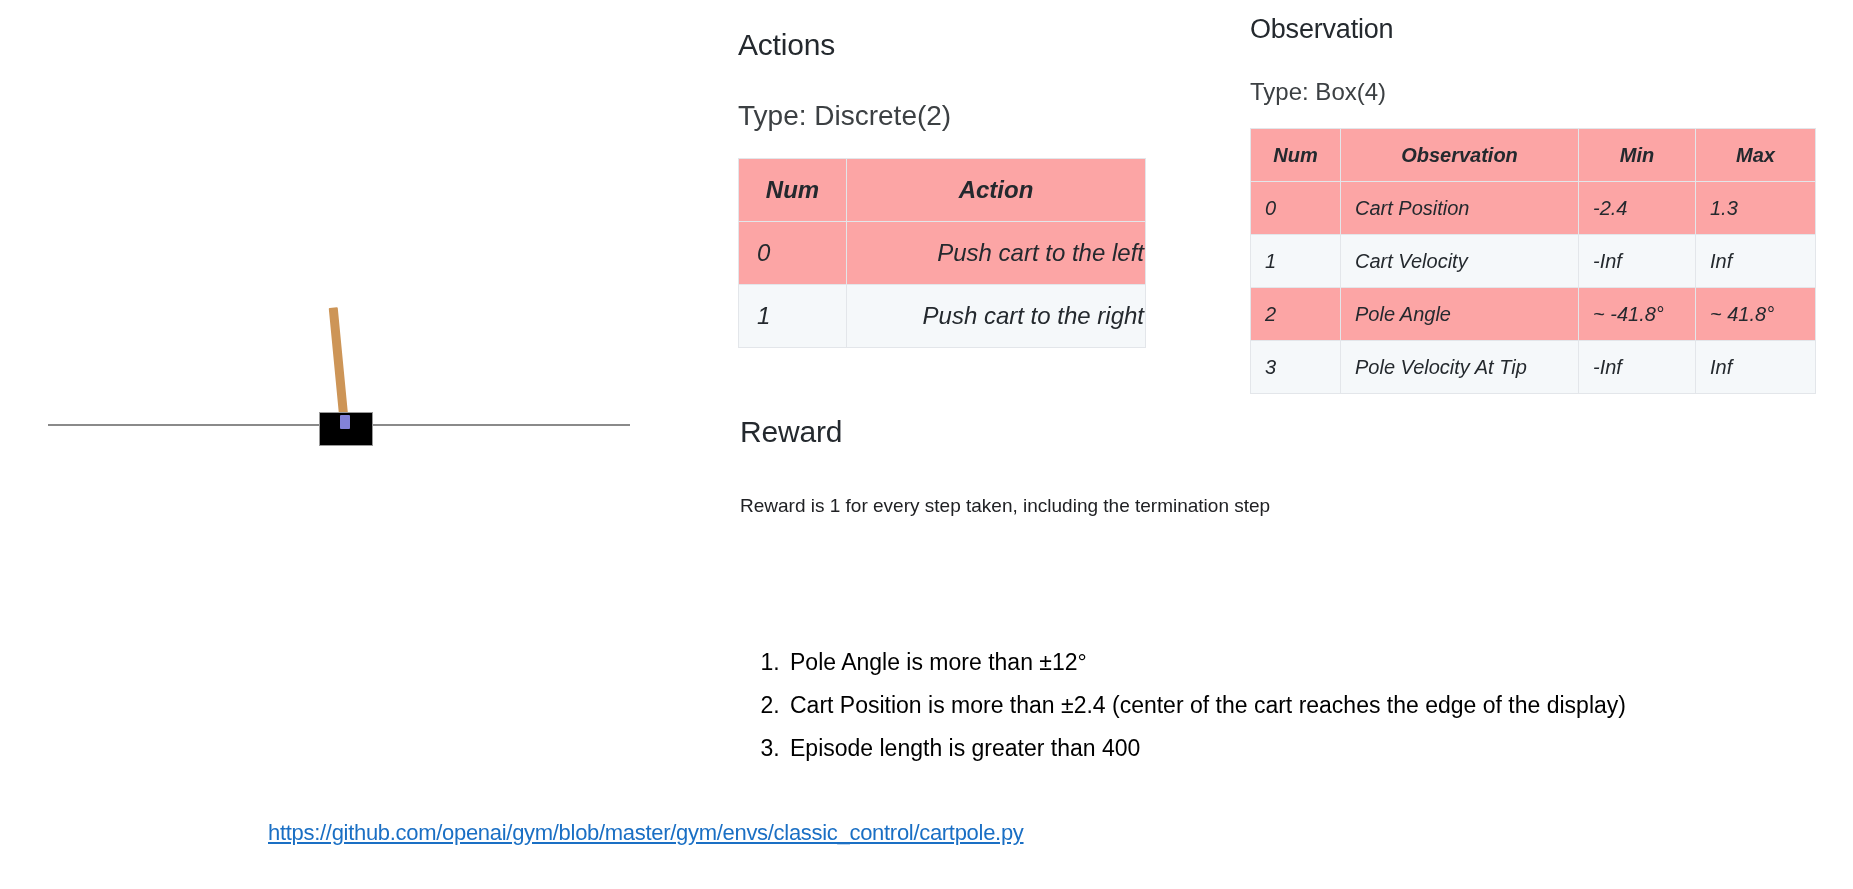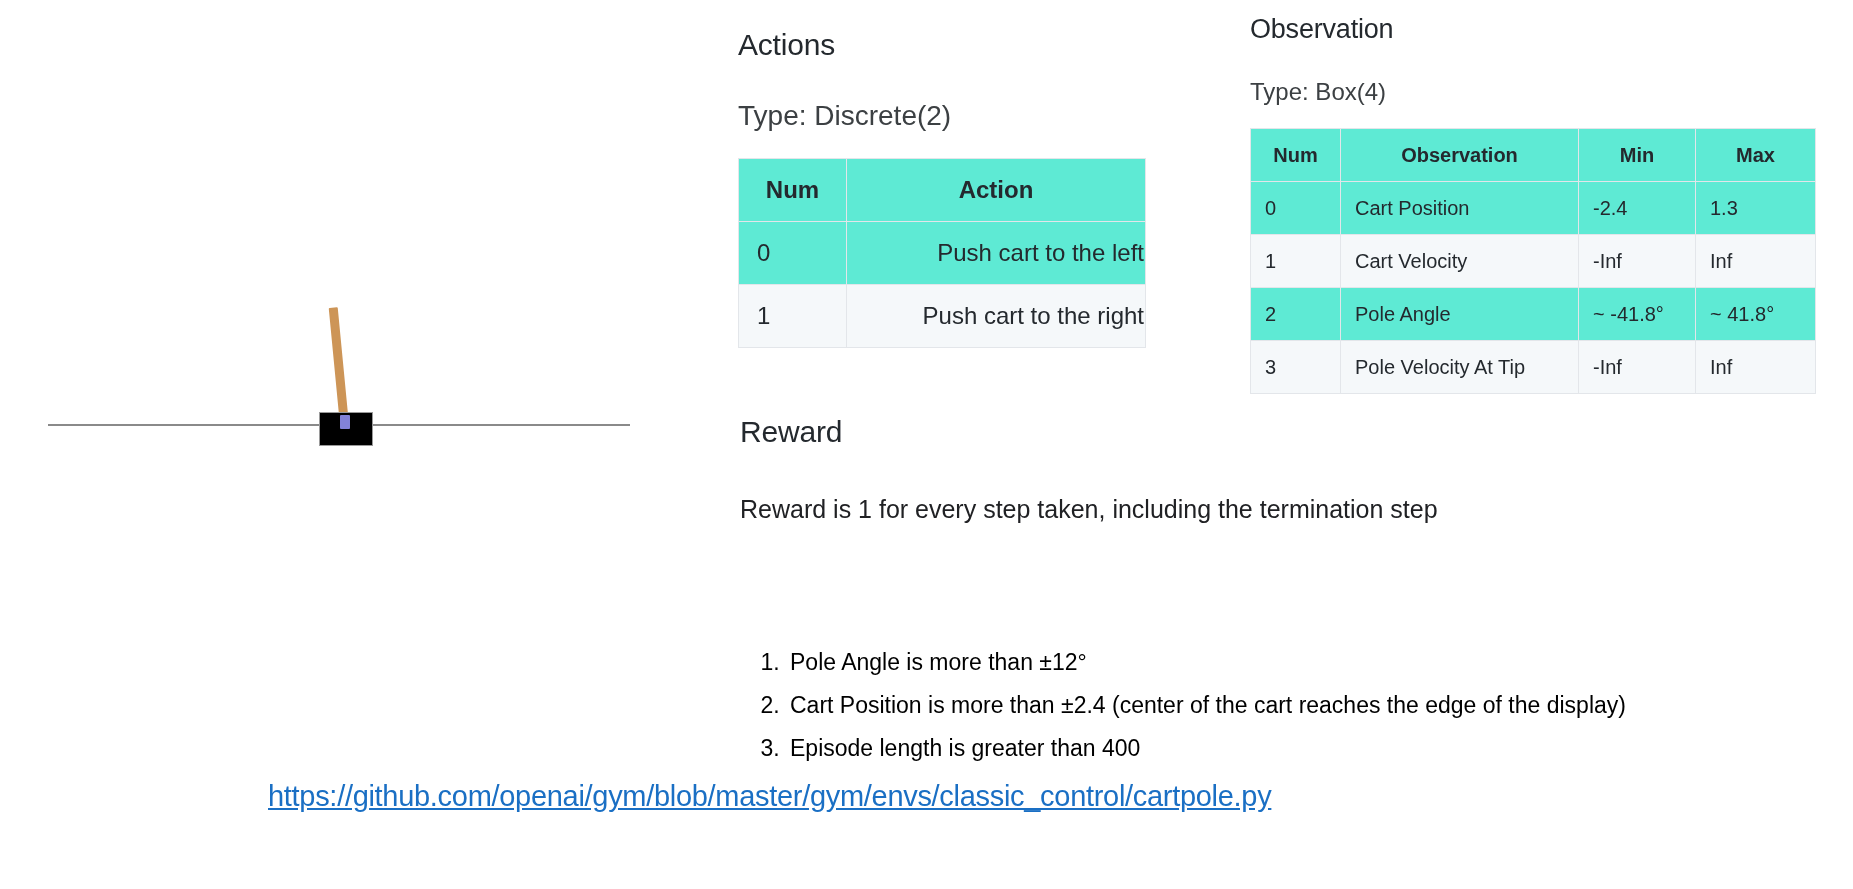--- a/index.html
+++ b/index.html
@@ -75,31 +75,32 @@
     white-space: nowrap;
   }
   .type-line {
     position: absolute;
     font-size: 28px;
     color: #3c4043;
     white-space: nowrap;
   }
   .body-text {
     position: absolute;
-    font-size: 25px;
+    font-size: 19px;
     color: #202124;
     white-space: nowrap;
   }
 
   
   .data-table {
     position: absolute;
     border-collapse: collapse;
     table-layout: fixed;
-    background: #5eead4;
+    background: #fca5a5;
+    font-style: italic;
   }
   .data-table th,
   .data-table td {
     border: 1px solid #e3e6ea;
     color: #24292e;
     vertical-align: middle;
   }
   .data-table th {
     font-weight: bold;
     text-align: center;
@@ -150,22 +151,22 @@
   #termination-list li {
     margin-bottom: 16px;
     white-space: nowrap;
     padding-left: 4px;
   }
 
   
   #source-link {
     position: absolute;
     left: 268px;
-    top: 780px;
-    font-size: 29px;
+    top: 820px;
+    font-size: 22px;
     color: #1a6fc4;
     text-decoration-color: #1a6fc4;
     white-space: nowrap;
     letter-spacing: -0.3px;
     cursor: pointer;
   }
 </style>
 </head>
 <body>
 

